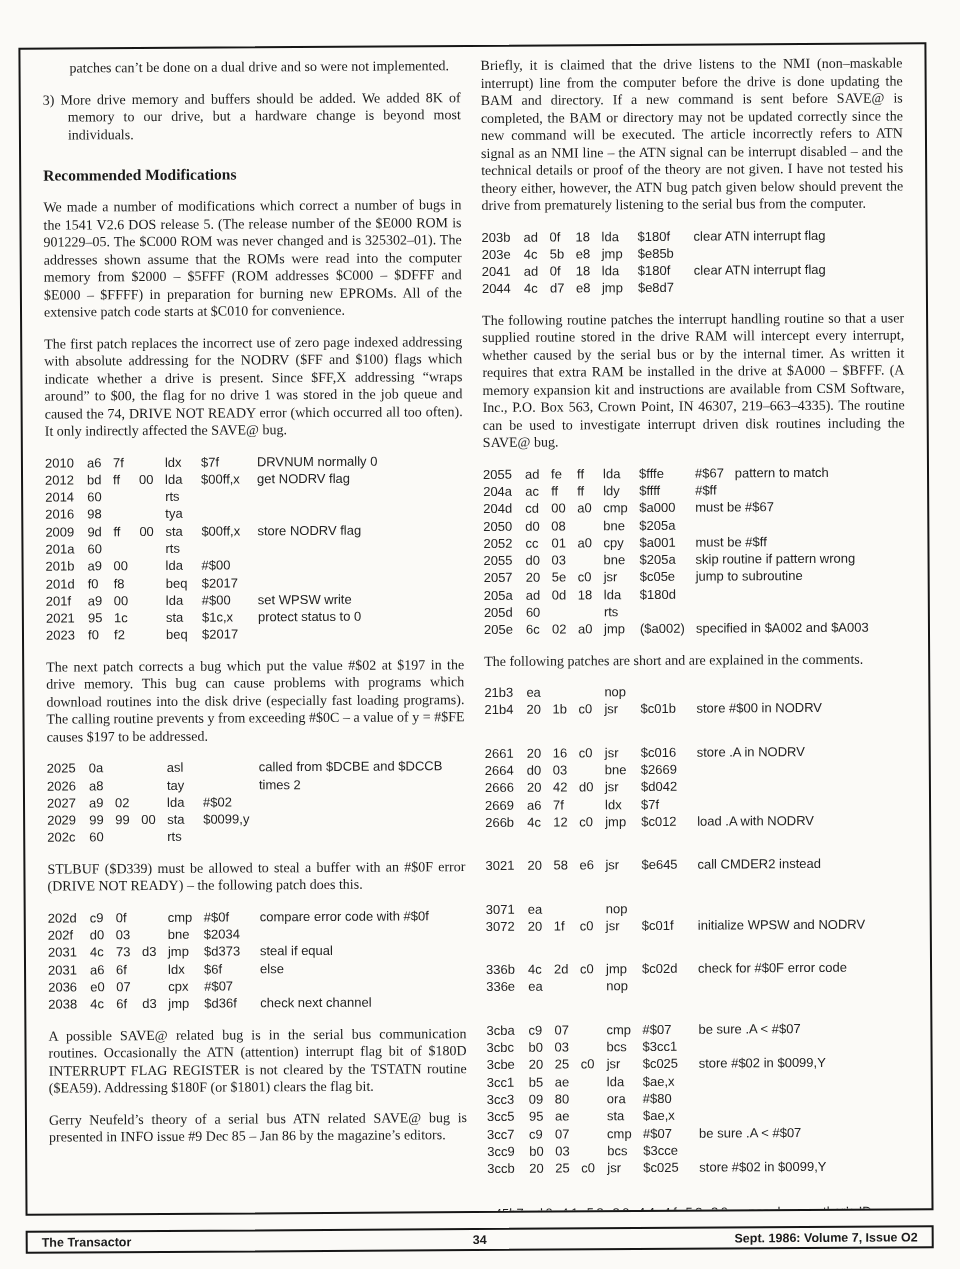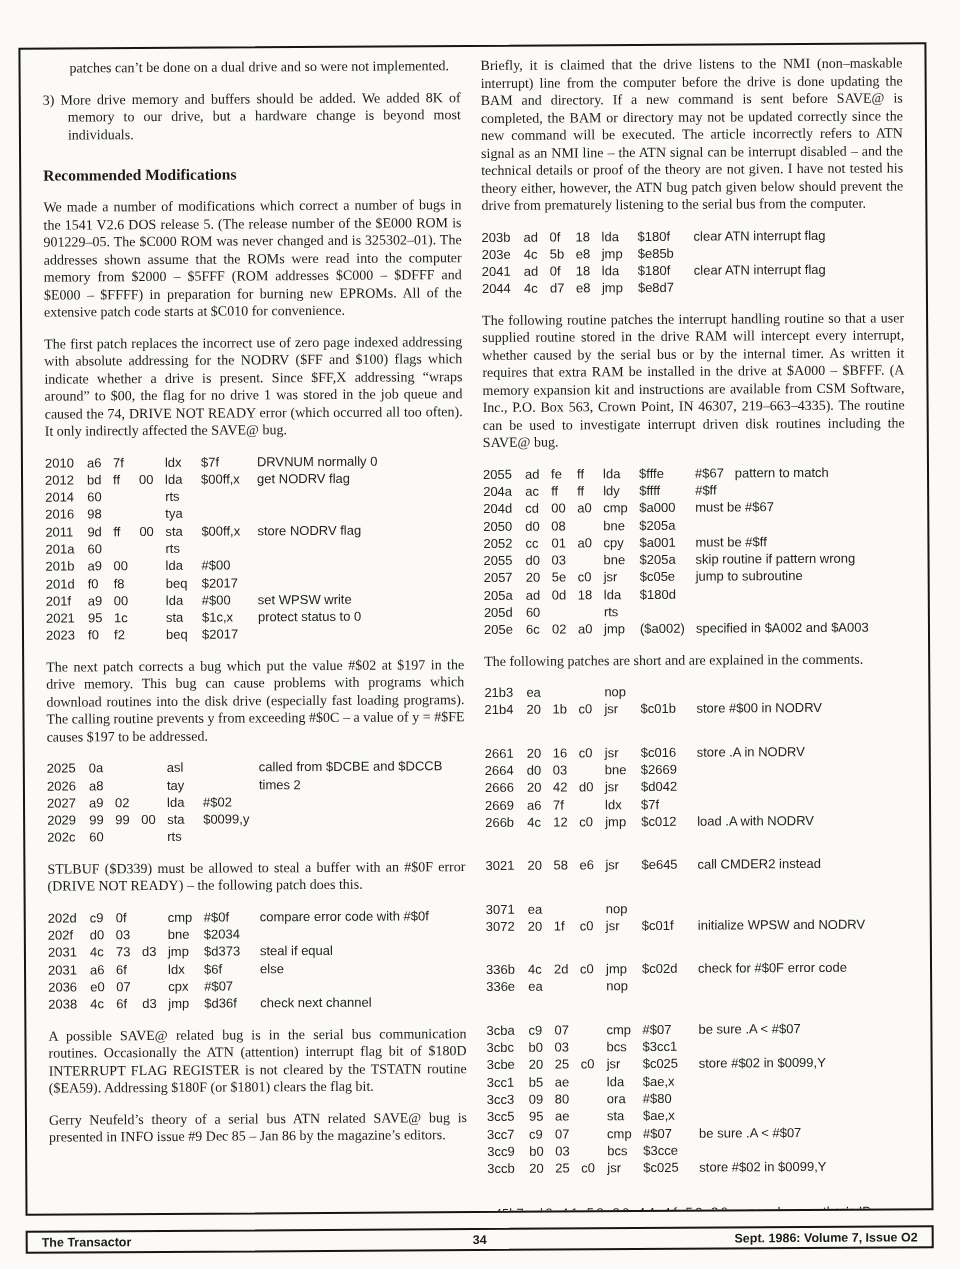--- a/index.html
+++ b/index.html
@@ -91,21 +91,21 @@
       <p class="cont-indent">patches can’t be done on a dual drive and so were not implemented.</p>
       <p class="hang">3) More drive memory and buffers should be added. We added 8K of memory to our drive, but a hardware change is beyond most individuals.</p>
       <h2 class="sec-head">Recommended Modifications</h2>
       <p>We made a number of modifications which correct a number of bugs in the 1541 V2.6 DOS release 5. (The release number of the $E000 ROM is 901229–05. The $C000 ROM was never changed and is 325302–01). The addresses shown assume that the ROMs were read into the computer memory from $2000 – $5FFF (ROM addresses $C000 – $DFFF and $E000 – $FFFF) in preparation for burning new EPROMs. All of the extensive patch code starts at $C010 for convenience.</p>
       <p>The first patch replaces the incorrect use of zero page indexed addressing with absolute addressing for the NODRV ($FF and $100) flags which indicate whether a drive is present. Since $FF,X addressing “wraps around” to $00, the flag for no drive 1 was stored in the job queue and caused the 74, DRIVE NOT READY error (which occurred all too often). It only indirectly affected the SAVE@ bug.</p>
       <div class="code">
           <div class="code-line"><span class="c-addr">2010</span><span class="c-b">a6</span><span class="c-b">7f</span><span class="c-b"></span><span class="c-mn">ldx</span><span class="c-op">$7f</span><span class="c-cm">DRVNUM normally 0</span></div>
           <div class="code-line"><span class="c-addr">2012</span><span class="c-b">bd</span><span class="c-b">ff</span><span class="c-b">00</span><span class="c-mn">lda</span><span class="c-op">$00ff,x</span><span class="c-cm">get NODRV flag</span></div>
           <div class="code-line"><span class="c-addr">2014</span><span class="c-b">60</span><span class="c-b"></span><span class="c-b"></span><span class="c-mn">rts</span><span class="c-op"></span><span class="c-cm"></span></div>
           <div class="code-line"><span class="c-addr">2016</span><span class="c-b">98</span><span class="c-b"></span><span class="c-b"></span><span class="c-mn">tya</span><span class="c-op"></span><span class="c-cm"></span></div>
-          <div class="code-line"><span class="c-addr">2011</span><span class="c-b">9d</span><span class="c-b">ff</span><span class="c-b">00</span><span class="c-mn">sta</span><span class="c-op">$00ff,x</span><span class="c-cm">store NODRV flag</span></div>
+          <div class="code-line"><span class="c-addr">2009</span><span class="c-b">9d</span><span class="c-b">ff</span><span class="c-b">00</span><span class="c-mn">sta</span><span class="c-op">$00ff,x</span><span class="c-cm">store NODRV flag</span></div>
           <div class="code-line"><span class="c-addr">201a</span><span class="c-b">60</span><span class="c-b"></span><span class="c-b"></span><span class="c-mn">rts</span><span class="c-op"></span><span class="c-cm"></span></div>
           <div class="code-line"><span class="c-addr">201b</span><span class="c-b">a9</span><span class="c-b">00</span><span class="c-b"></span><span class="c-mn">lda</span><span class="c-op">#$00</span><span class="c-cm"></span></div>
           <div class="code-line"><span class="c-addr">201d</span><span class="c-b">f0</span><span class="c-b">f8</span><span class="c-b"></span><span class="c-mn">beq</span><span class="c-op">$2017</span><span class="c-cm"></span></div>
           <div class="code-line"><span class="c-addr">201f</span><span class="c-b">a9</span><span class="c-b">00</span><span class="c-b"></span><span class="c-mn">lda</span><span class="c-op">#$00</span><span class="c-cm">set WPSW write</span></div>
           <div class="code-line"><span class="c-addr">2021</span><span class="c-b">95</span><span class="c-b">1c</span><span class="c-b"></span><span class="c-mn">sta</span><span class="c-op">$1c,x</span><span class="c-cm">protect status to 0</span></div>
           <div class="code-line"><span class="c-addr">2023</span><span class="c-b">f0</span><span class="c-b">f2</span><span class="c-b"></span><span class="c-mn">beq</span><span class="c-op">$2017</span><span class="c-cm"></span></div>
         </div>
       <p>The next patch corrects a bug which put the value #$02 at $197 in the drive memory. This bug can cause problems with programs which download routines into the disk drive (especially fast loading programs). The calling routine prevents y from exceeding #$0C – a value of y = #$FE causes $197 to be addressed.</p>
       <div class="code">
           <div class="code-line"><span class="c-addr">2025</span><span class="c-b">0a</span><span class="c-b"></span><span class="c-b"></span><span class="c-mn">asl</span><span class="c-op"></span><span class="c-cm">called from $DCBE and $DCCB</span></div>

